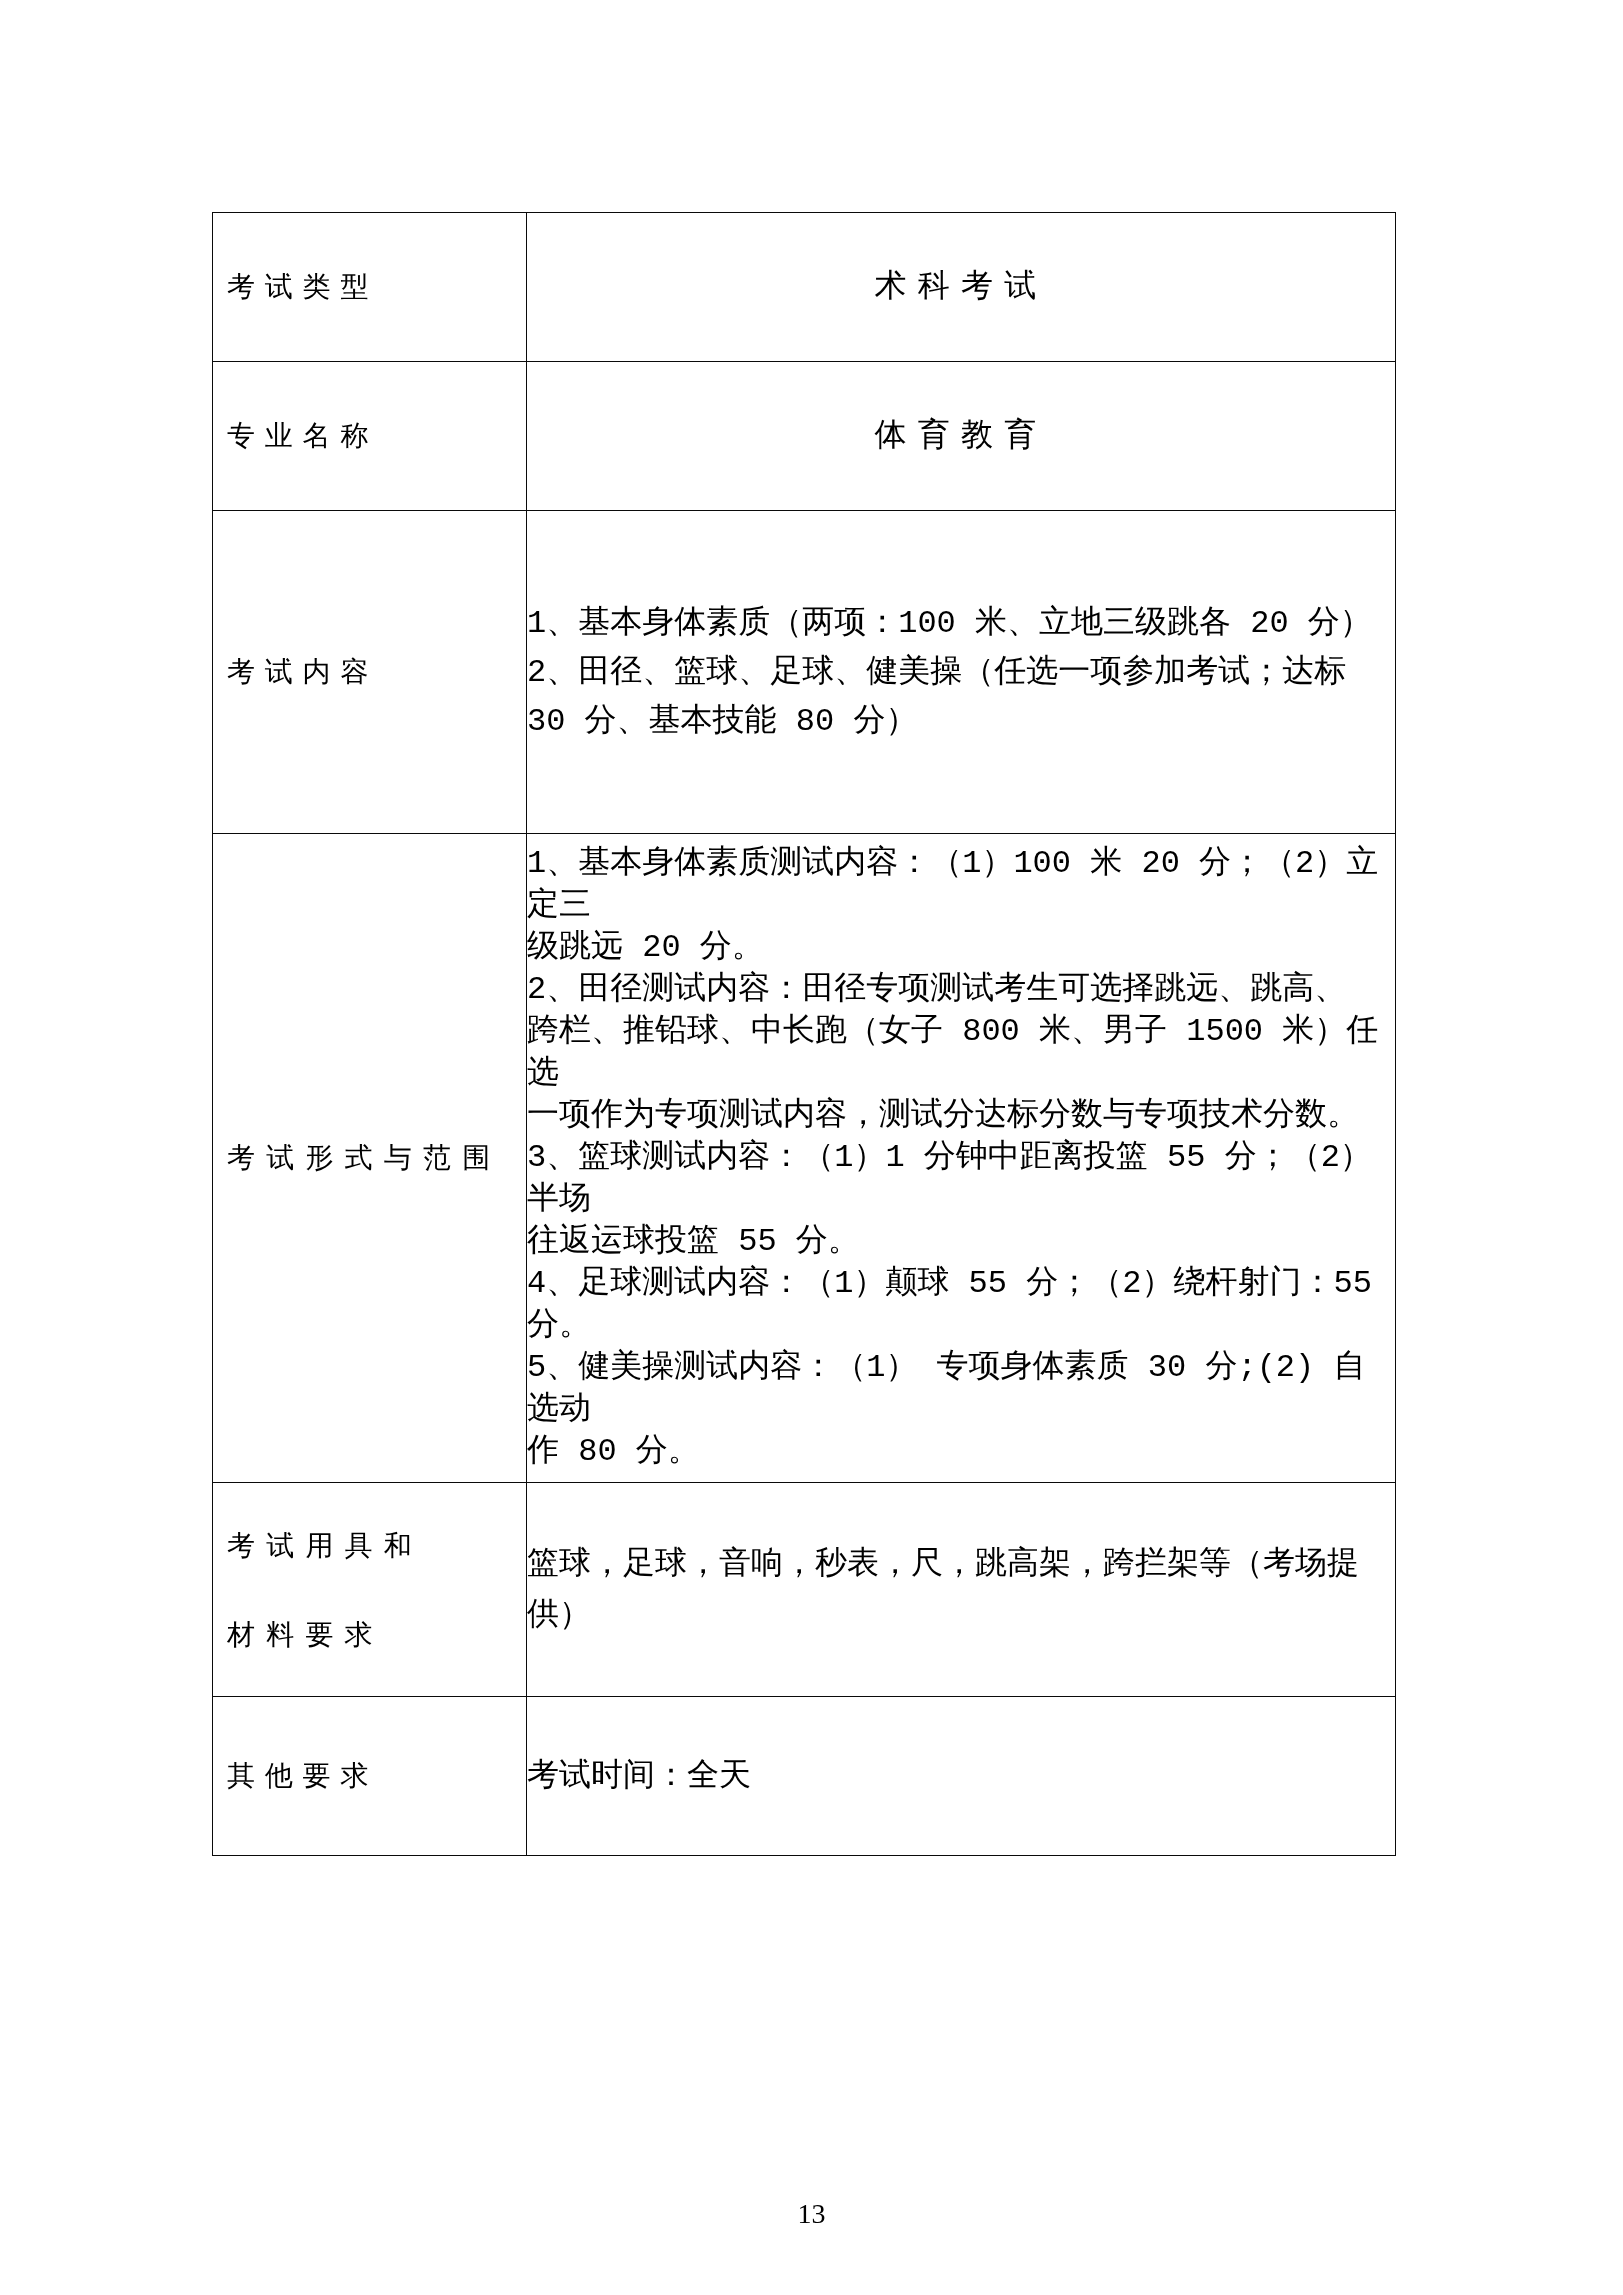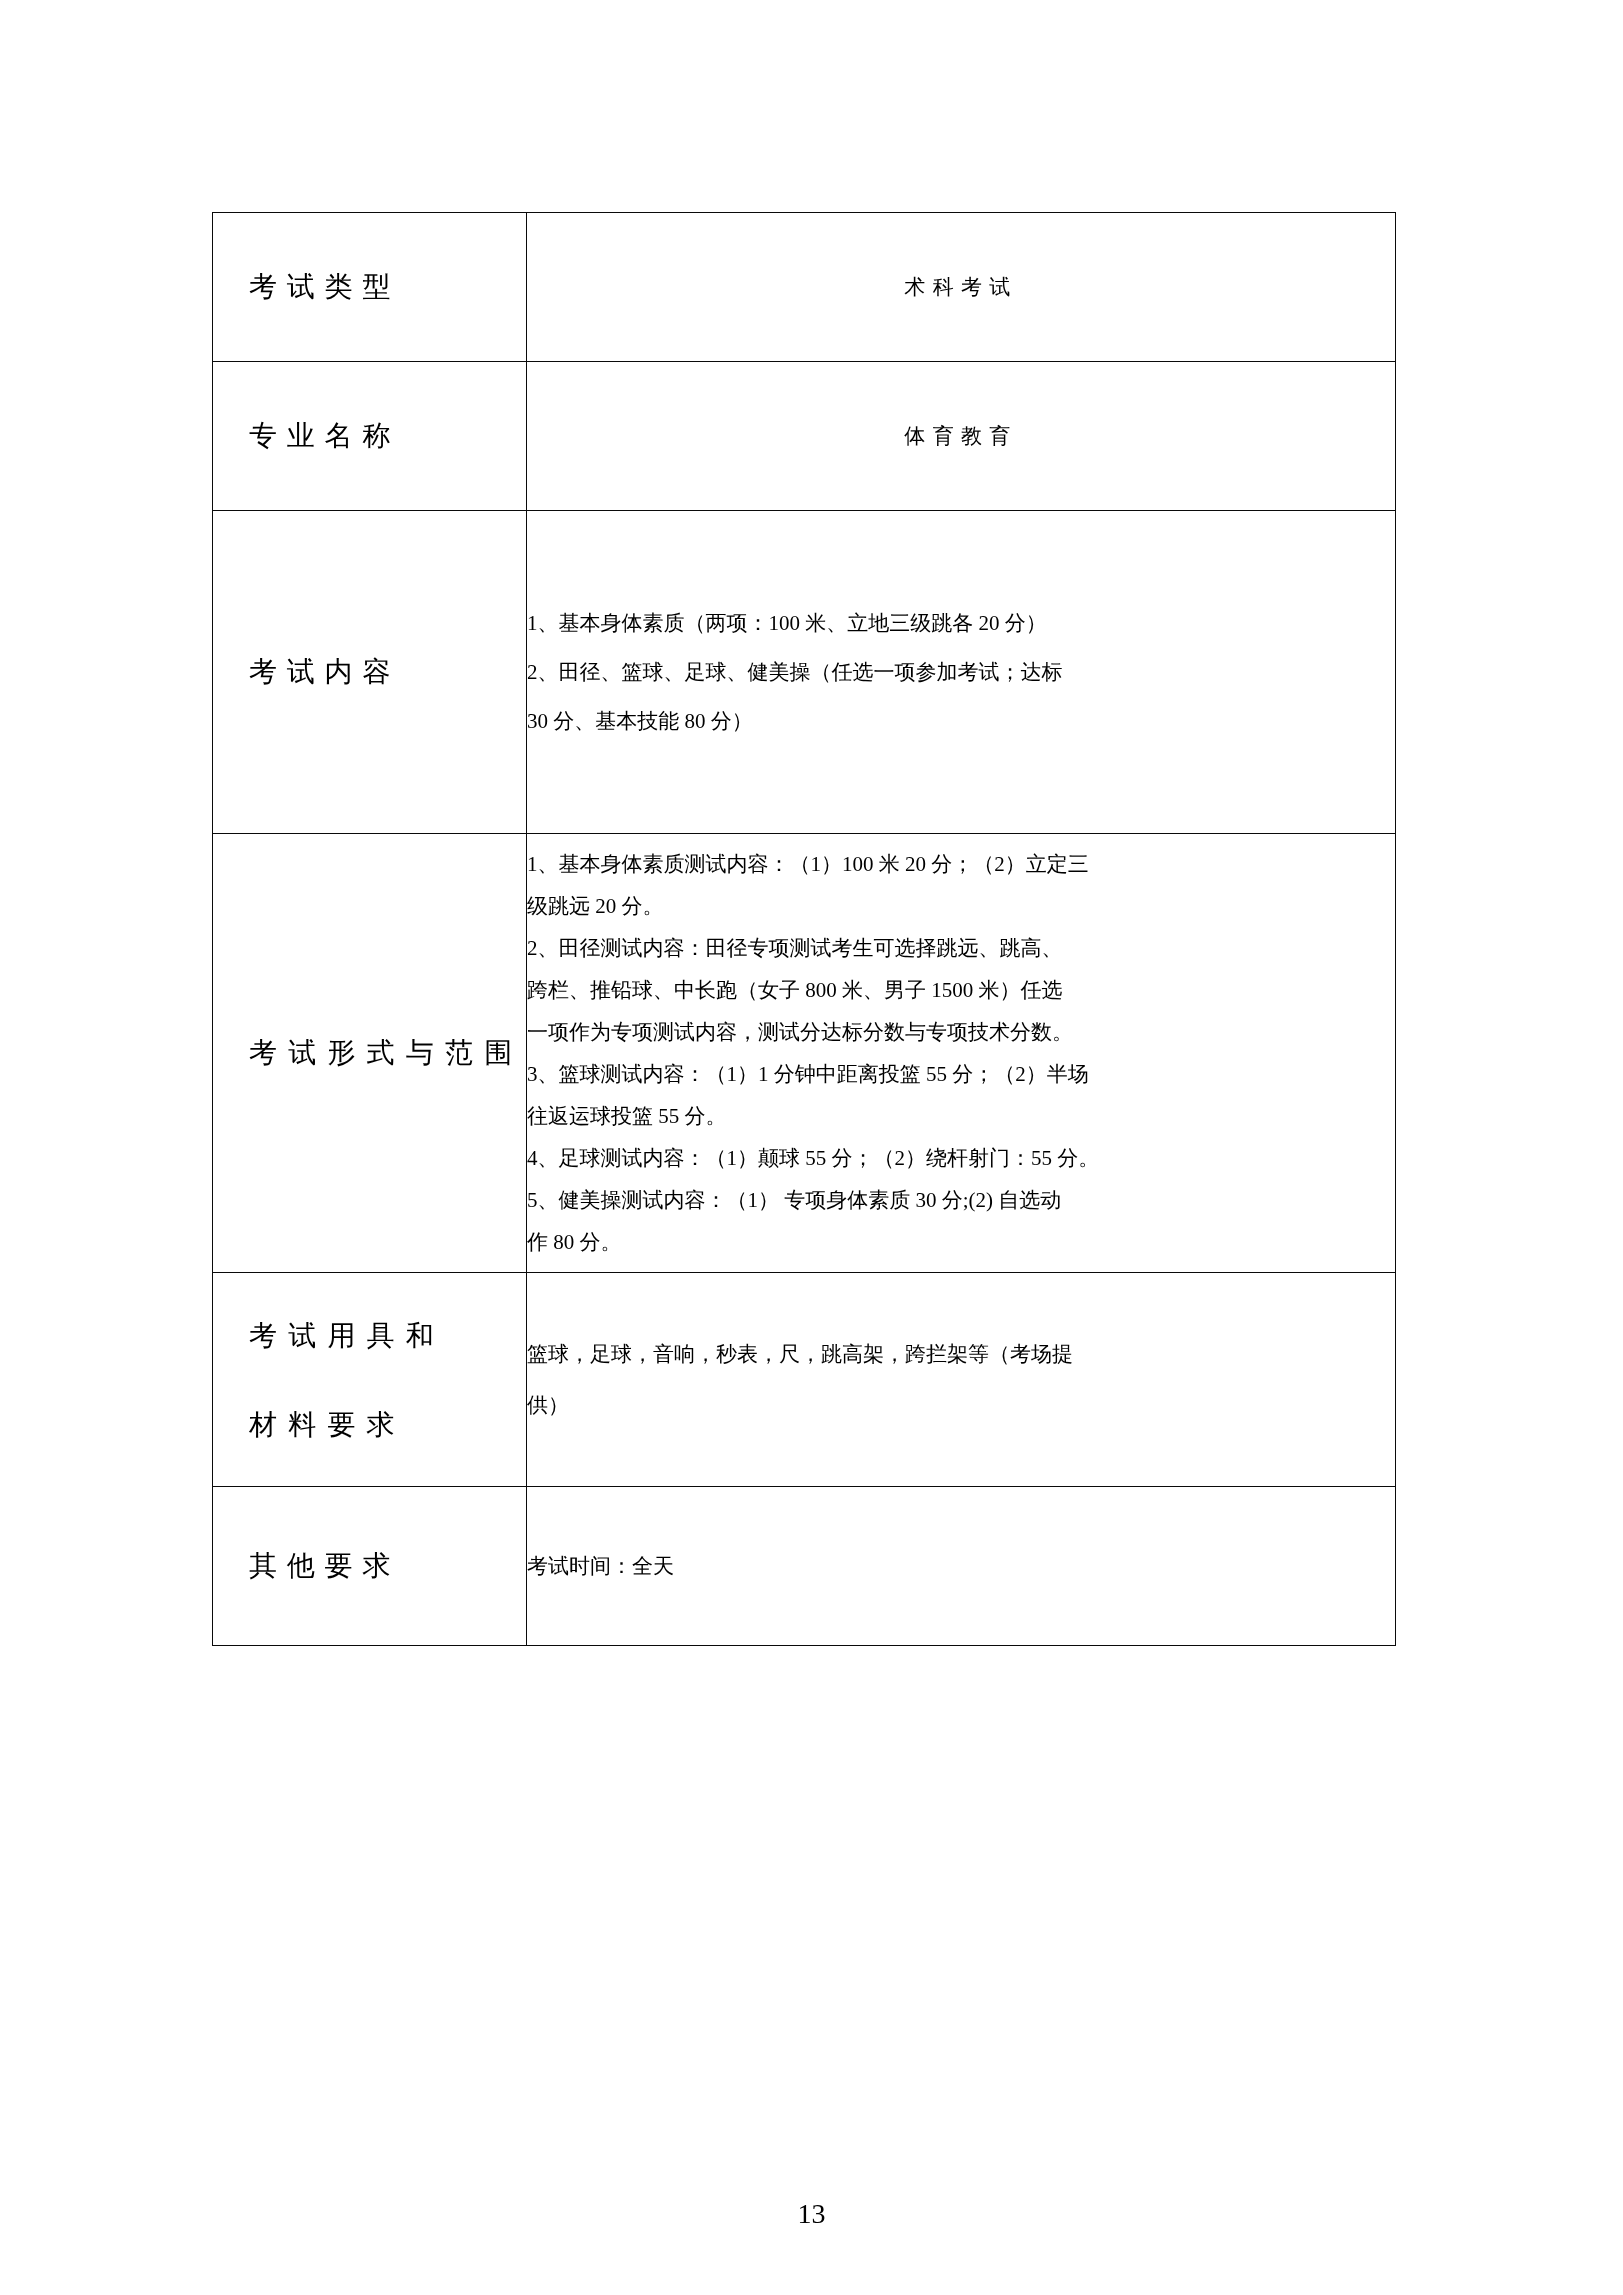--- a/index.html
+++ b/index.html
@@ -20,28 +20,29 @@
     table-layout:fixed;
   }
   table.exam td{
     border:1.9px solid #0a0a0a;
     vertical-align:middle;
     background:#fff;
   }
   td.label{
     font-size:28px;
     line-height:38px;
-    padding-left:36px;
+    padding-left:14px;
     letter-spacing:.35em;
   }
   td.value{
-    font-size:21px;
+    font-size:32px;
     line-height:49px;
     padding:9px 9px 9px 0;
     text-align:left;
+    font-family:Liberation Mono, monospace;
   }
   tr.r1 td.value, tr.r2 td.value{
     text-align:center;
     letter-spacing:.35em;
     padding-left:9px;
   }
   tr.r3 td.label{letter-spacing:.55em;}
   tr.r5 td.label{letter-spacing:.40em;}
   tr.r6 td.label{letter-spacing:.40em;line-height:89px;}
   tr.r5 td.value{line-height:42px;}

